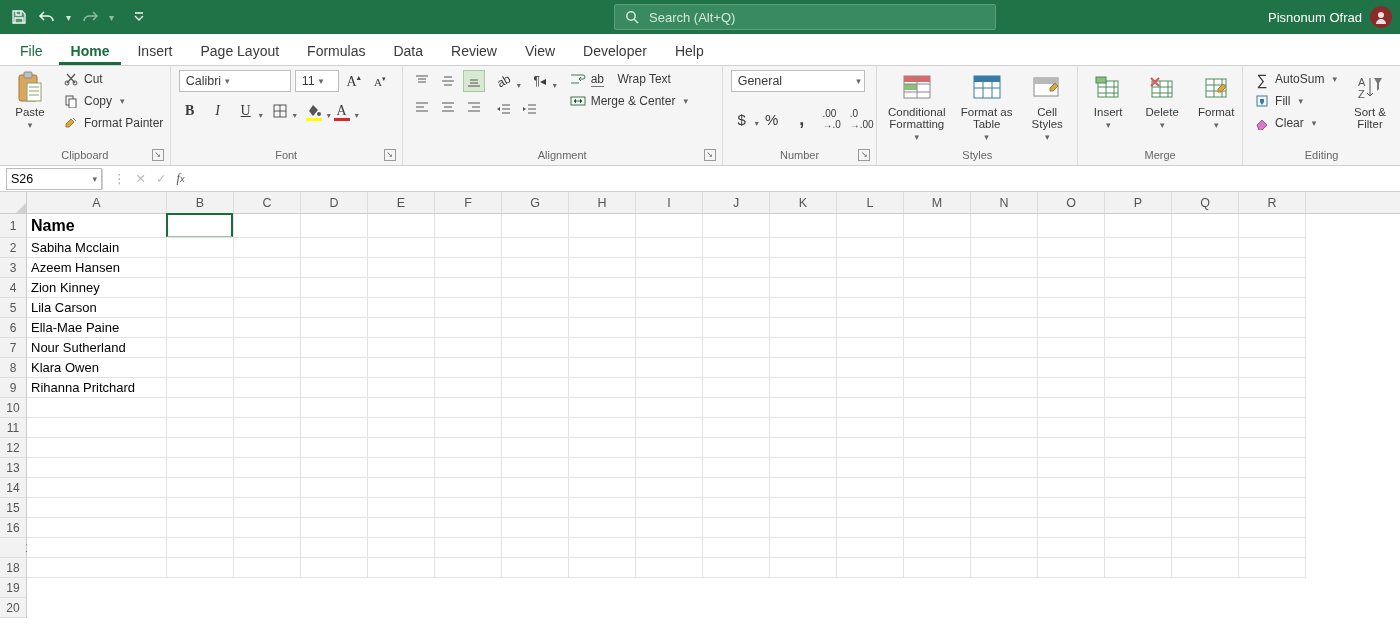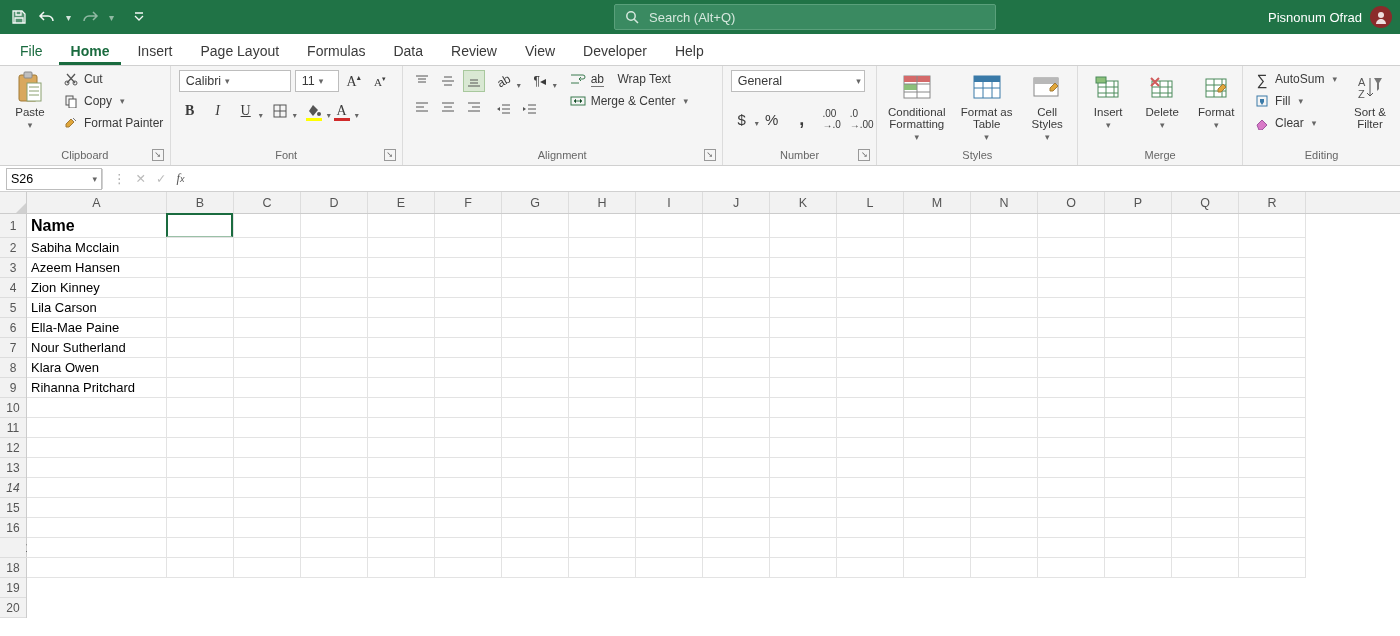--- a/index.html
+++ b/index.html
@@ -606,21 +606,21 @@
       <div class="rh" style="height: 20px;">4</div>
       <div class="rh" style="height: 20px;">5</div>
       <div class="rh" style="height: 20px;">6</div>
       <div class="rh" style="height: 20px;">7</div>
       <div class="rh" style="height: 20px;">8</div>
       <div class="rh" style="height: 20px;">9</div>
       <div class="rh" style="height: 20px;">10</div>
       <div class="rh" style="height: 20px;">11</div>
       <div class="rh" style="height: 20px;">12</div>
       <div class="rh" style="height: 20px;">13</div>
-      <div class="rh" style="height: 20px; font-style: italic;">14</div>
+      <div class="rh" style="height: 20px;">14</div>
       <div class="rh" style="height: 20px;">15</div>
       <div class="rh" style="height: 20px;">16</div>
       <div class="rh" style="height: 20px; padding-left: 32px;">17</div>
       <div class="rh" style="height: 20px;">18</div>
       <div class="rh" style="height: 20px;">19</div>
       <div class="rh" style="height: 20px;">20</div>
     </div>
     <div class="cells">
       <div class="row">
         <div class="cell hdr" style="width: 140px; height: 24px;">Name</div>

